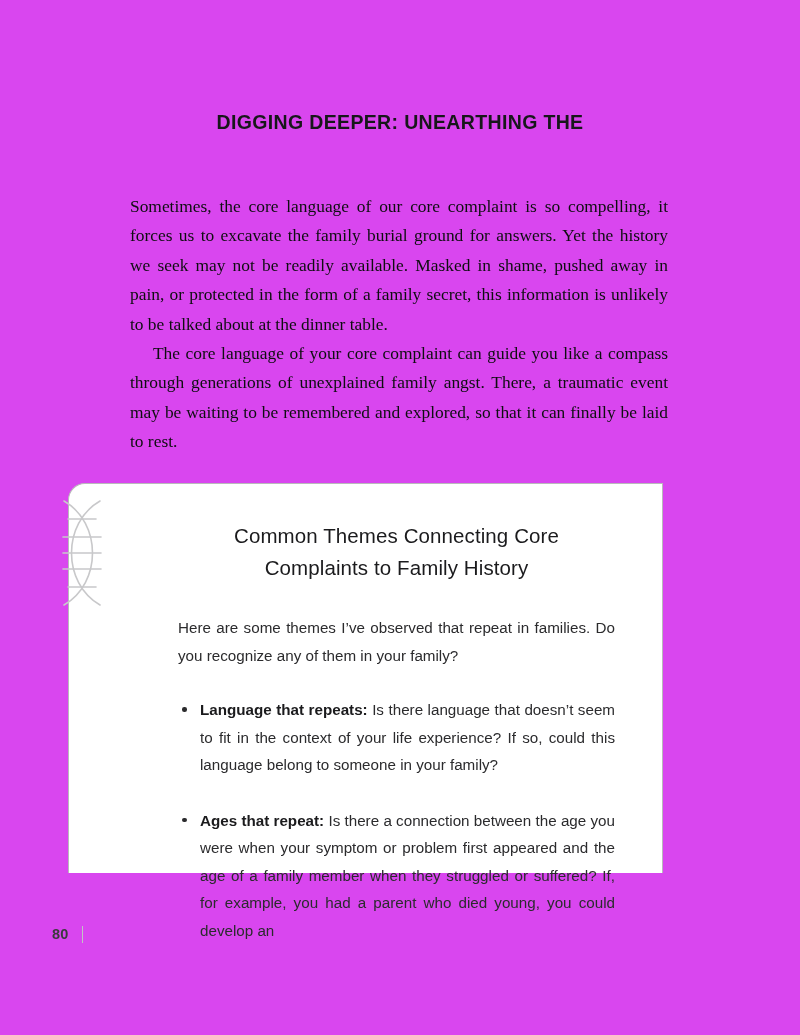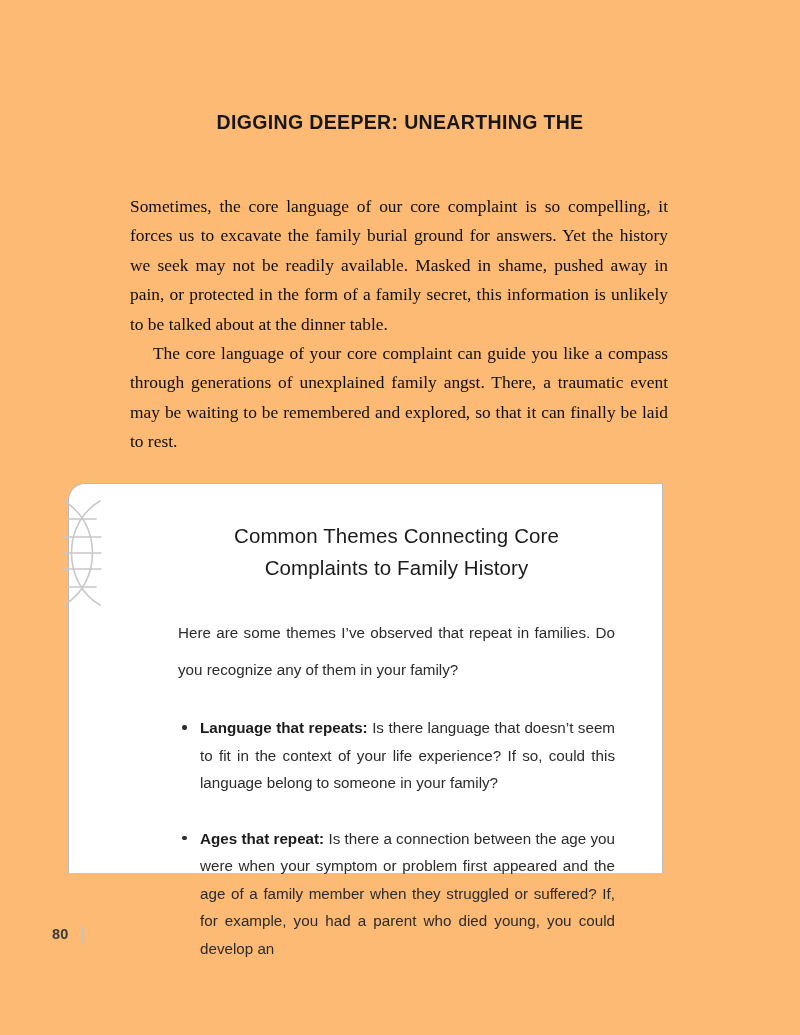--- a/index.html
+++ b/index.html
@@ -4,21 +4,21 @@
 <style>
   html, body {
     margin: 0;
     padding: 0;
     background: #ffffff;
   }
   .page {
     position: relative;
     width: 800px;
     height: 1035px;
-    background: #fdba74;
+    background: #d946ef;
     overflow: hidden;
     font-family: "Liberation Serif", serif;
   }
 
   
   .chapter-heading {
     position: absolute;
     left: 130px;
     top: 104px;
     width: 540px;
@@ -94,21 +94,21 @@
     color: #1b1b1d;
     letter-spacing: 0.1px;
   }
   .callout-title .tl {
     display: block;
   }
   .callout-intro {
     margin: 0 0 26px 0;
     font-family: "Liberation Sans", sans-serif;
     font-size: 15.2px;
-    line-height: 37px;
+    line-height: 28px;
     color: #2b2b2d;
     text-align: justify;
     text-justify: inter-word;
   }
   .callout-list {
     margin: 0;
     padding: 0;
     list-style: none;
   }
   .callout-list li {

